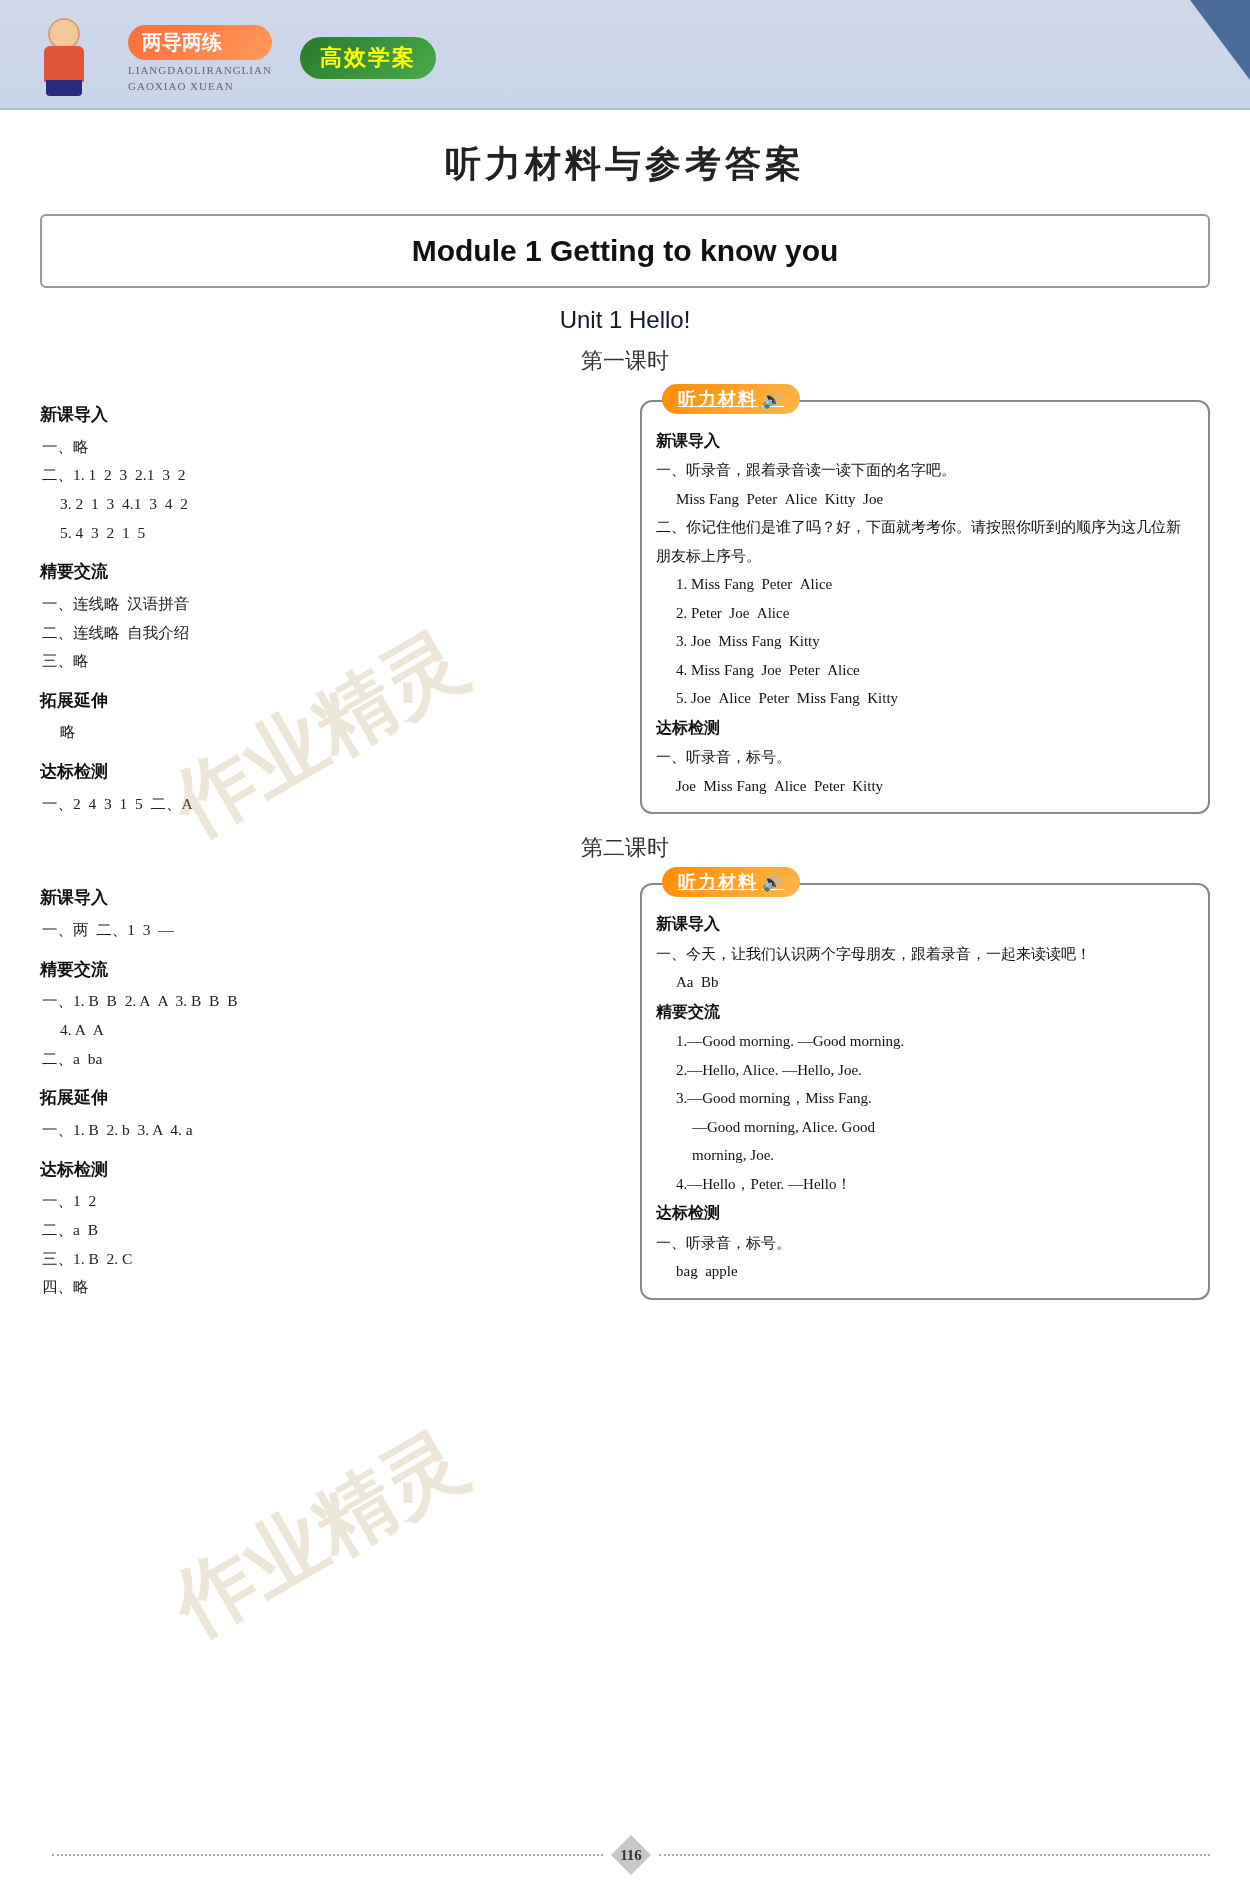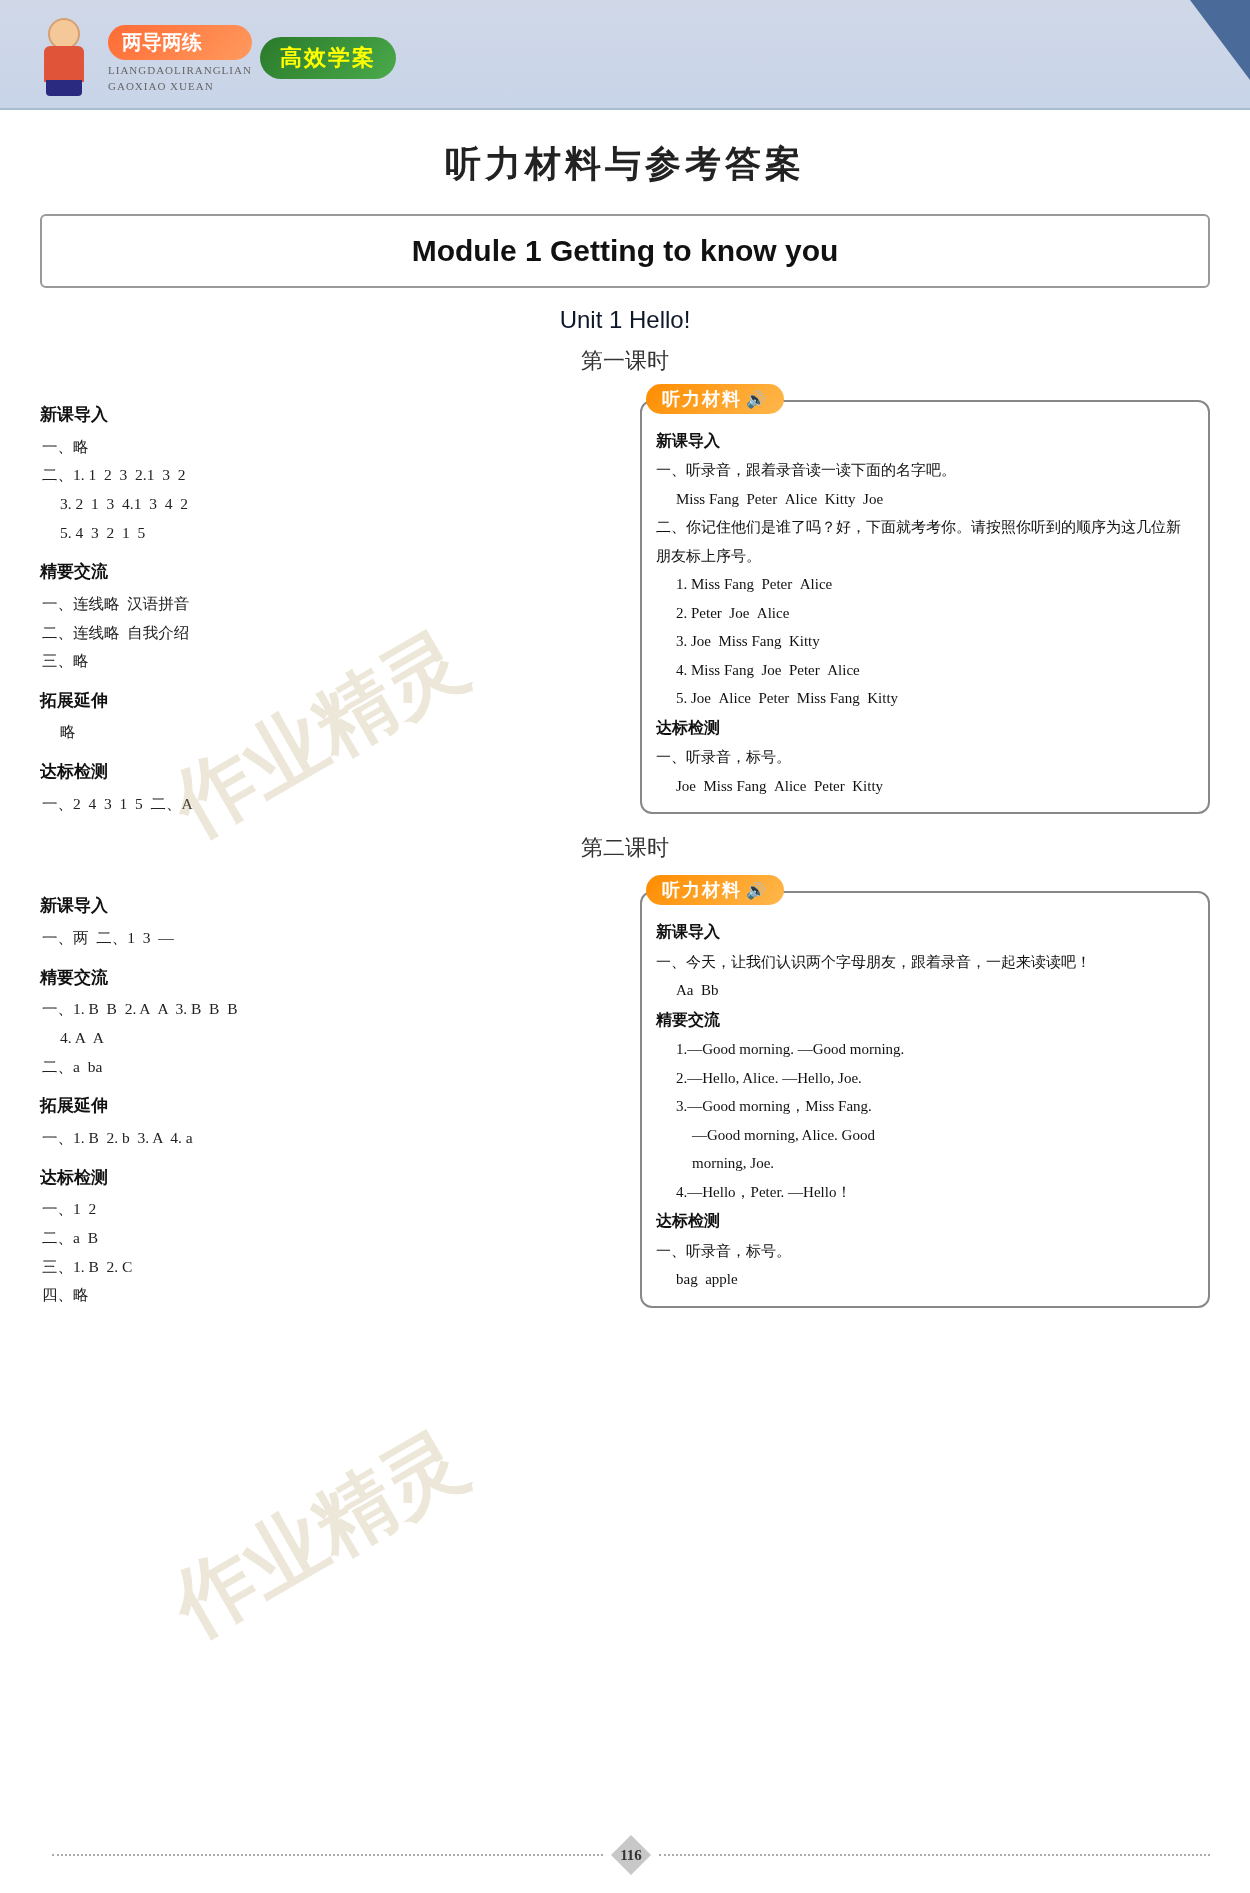--- a/index.html
+++ b/index.html
@@ -16,21 +16,21 @@
       background: #fff;
       position: relative;
       padding: 0;
     }
     
     .header {
       background: linear-gradient(to bottom, #d0d8e8 0%, #c8d4e8 100%);
       padding: 18px 30px 10px 30px;
       display: flex;
       align-items: center;
-      gap: 8px;
+      gap: 28px;
       border-bottom: 2px solid #aabbd0;
       position: relative;
     }
     .badge-liangdao {
       background: linear-gradient(135deg, #ff6b35, #ff9a5e);
       border-radius: 50px;
       padding: 4px 14px;
       color: white;
       font-size: 20px;
       font-weight: bold;
@@ -142,31 +142,32 @@
       border: 2px solid #888;
       border-radius: 12px;
       padding: 12px 14px;
       background: #fff;
       position: relative;
       margin-top: 0;
     }
     .tingli-badge {
       position: absolute;
       top: -18px;
-      left: 4px;
+      left: 20px;
       background: linear-gradient(135deg, #ff8c00, #ffb84d);
       color: white;
       font-size: 18px;
       font-weight: bold;
       padding: 3px 16px;
       border-radius: 20px;
       letter-spacing: 2px;
       display: flex;
       align-items: center;
       gap: 4px;
+      text-decoration: underline;
     }
     .tingli-badge::after {
       content: "🔊";
       font-size: 16px;
     }
     .tingli-content {
       font-size: 15px;
       line-height: 1.9;
       color: #111;
       margin-top: 12px;
@@ -188,21 +189,21 @@
       font-family: "KaiTi", "楷体", serif;
     }
     .watermark1 { top: 680px; left: 160px; }
     .watermark2 { top: 1480px; left: 160px; }
 
     
     .section-divider {
       text-align: center;
       font-size: 22px;
       color: #333;
-      margin: 15px 0 18px 0;
+      margin: 15px 0 10px 0;
       padding: 0 40px;
     }
 
     
     .char-figure {
       width: 70px;
       height: 80px;
       position: relative;
     }
     .char-head {

